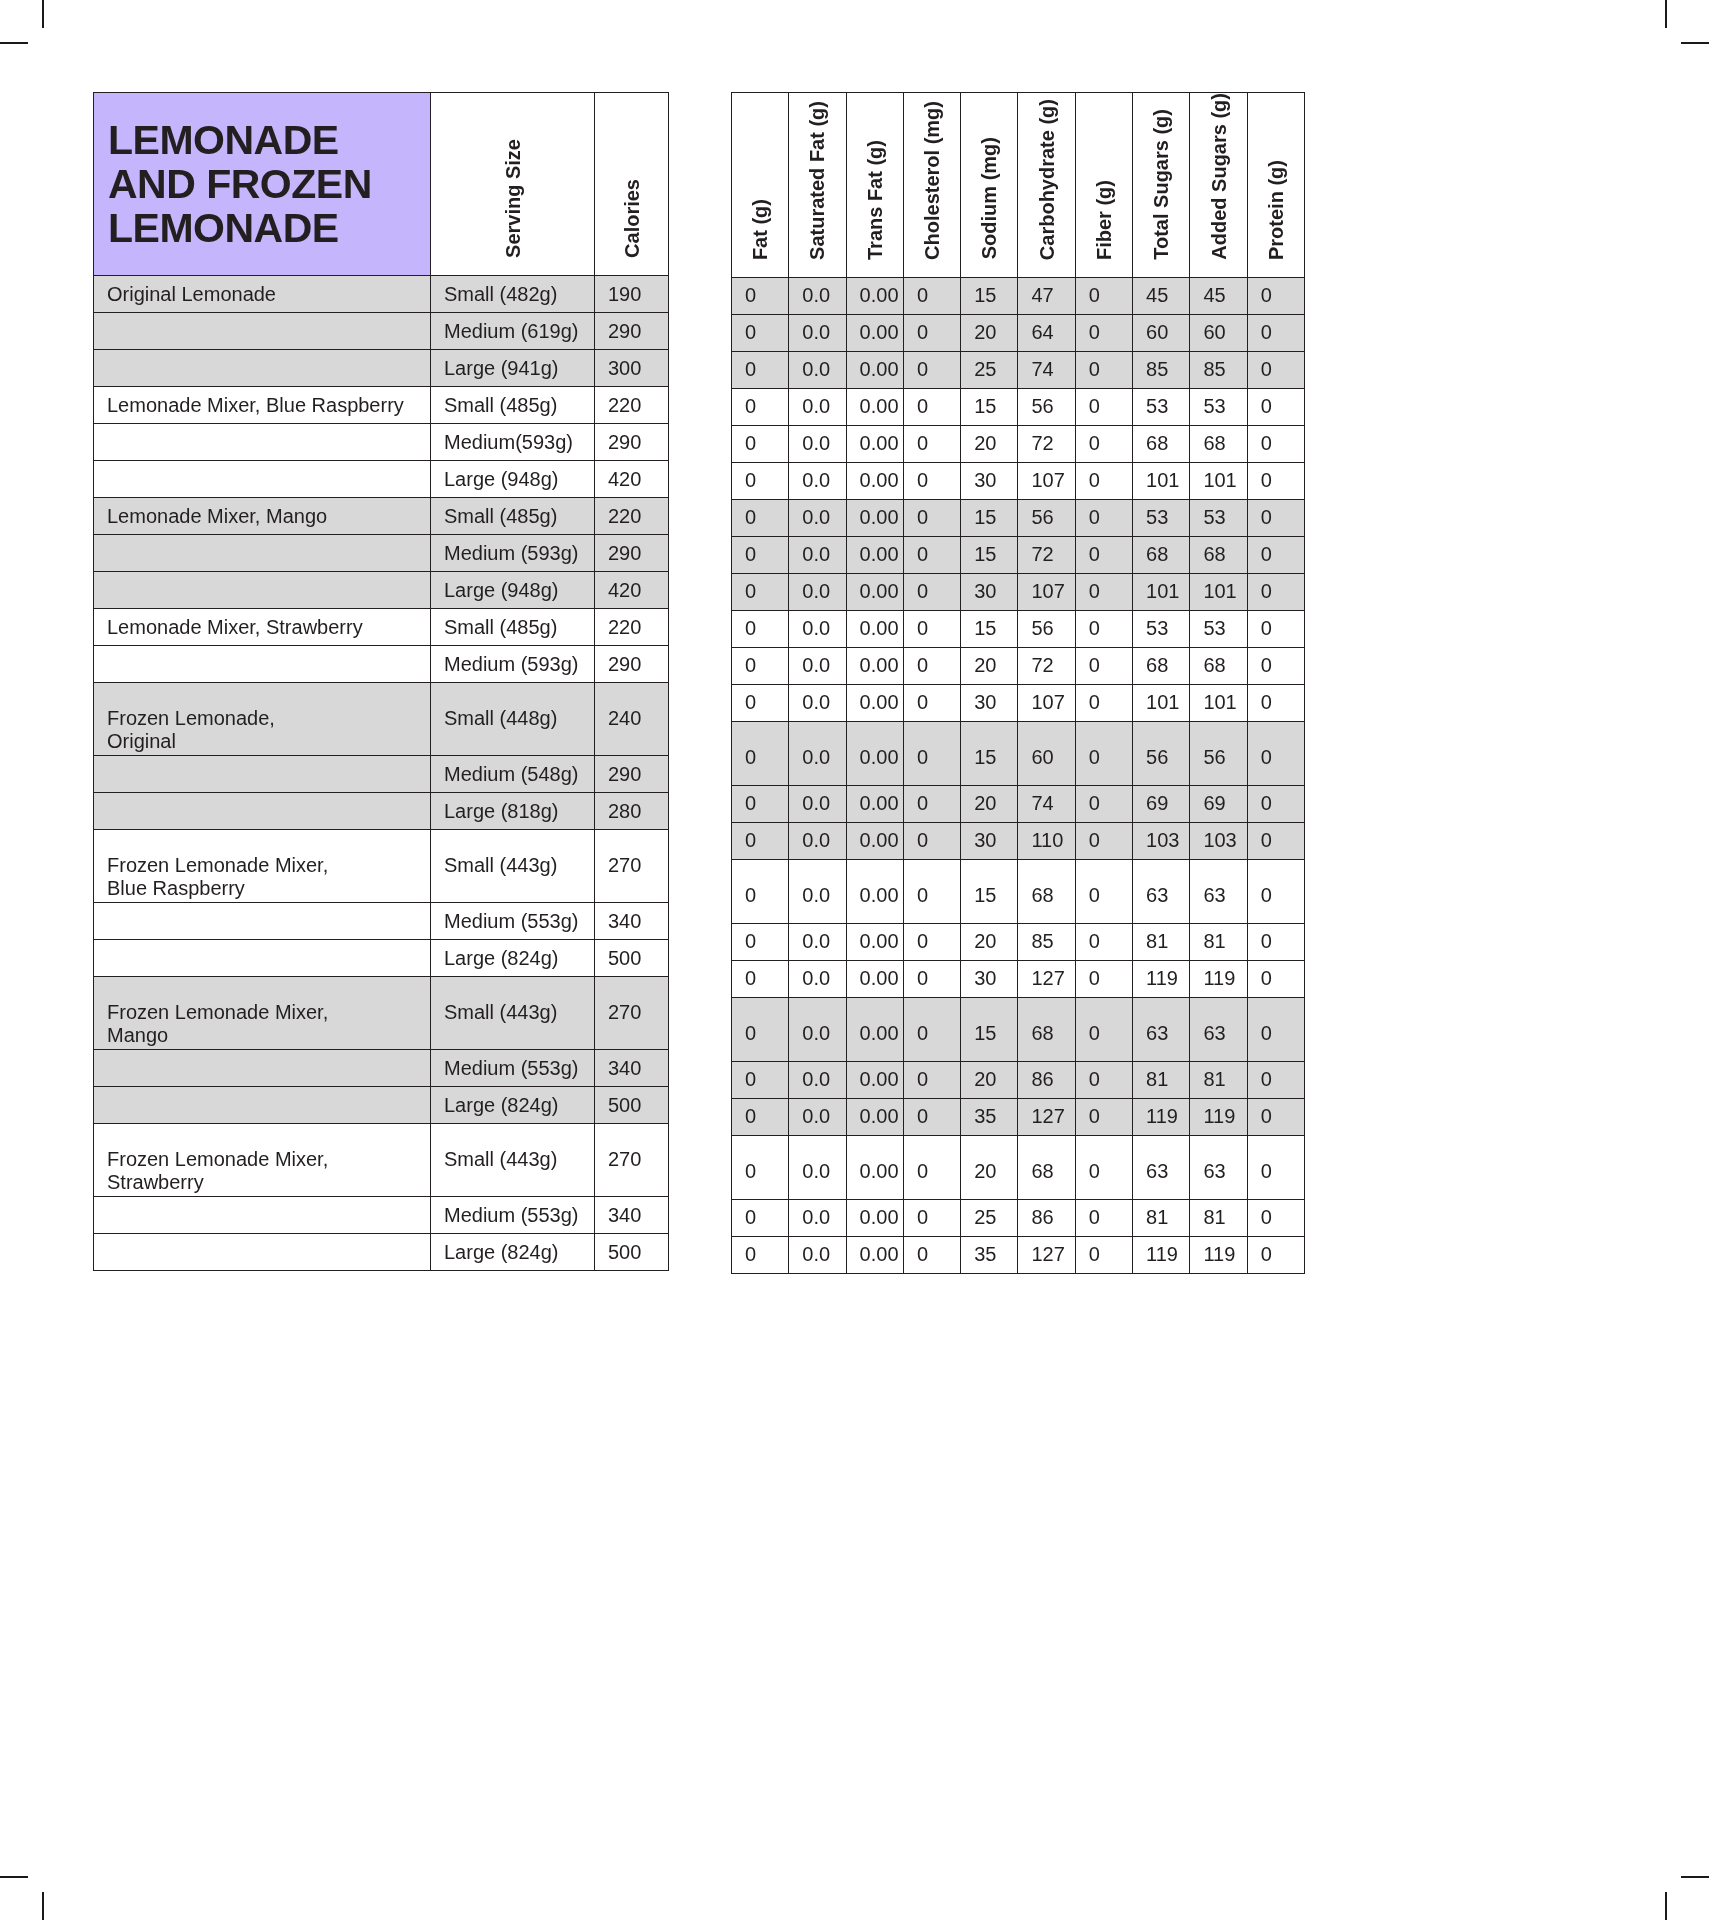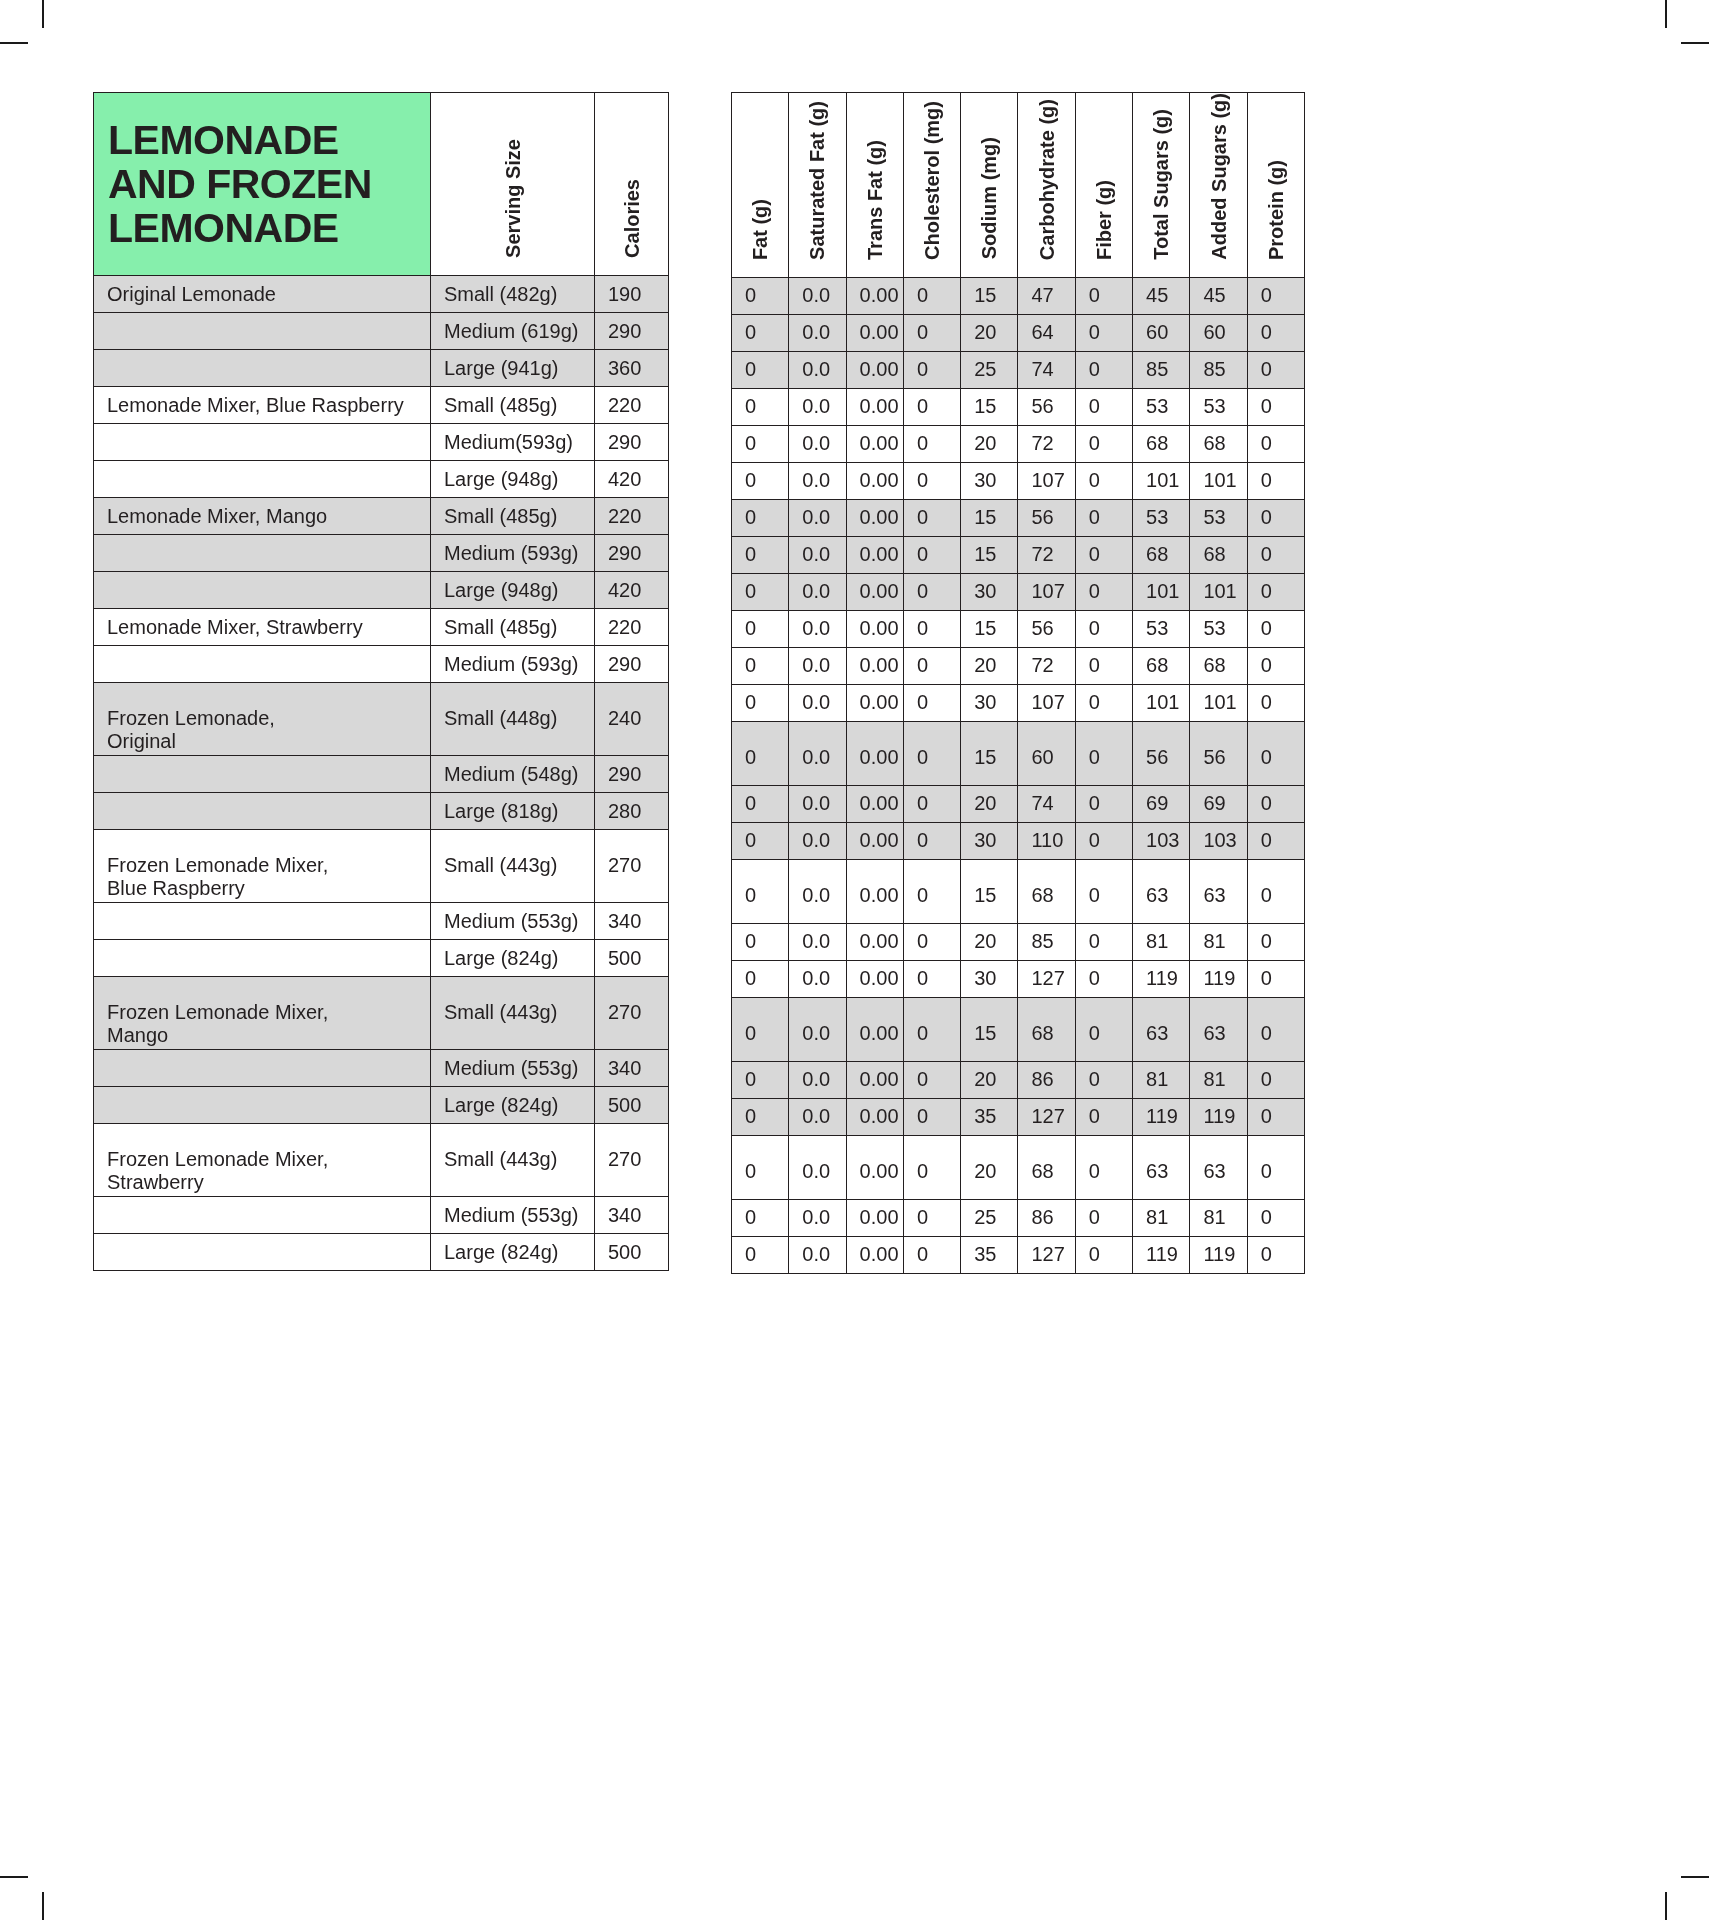--- a/index.html
+++ b/index.html
@@ -38,21 +38,21 @@
     overflow: hidden;
   }
   tbody tr.tall td { vertical-align: top; padding-top: 24px; }
 
   td.item { white-space: pre-line; }
 
   .title-cell {
     vertical-align: middle;
     text-align: left;
     padding: 0 8px 0 14px;
-    background: #86efac;
+    background: #c4b5fd;
   }
   .title {
     font-size: 41px;
     font-weight: bold;
     line-height: 1.08;
     letter-spacing: -0.5px;
     white-space: pre-line;
   }
 
   th.vert {
@@ -113,21 +113,21 @@
           <td class="calories">190</td>
         </tr>
         <tr class="shaded">
           <td class="item"></td>
           <td class="serving">Medium (619g)</td>
           <td class="calories">290</td>
         </tr>
         <tr class="shaded">
           <td class="item"></td>
           <td class="serving">Large (941g)</td>
-          <td class="calories">360</td>
+          <td class="calories">300</td>
         </tr>
         <tr class="">
           <td class="item">Lemonade Mixer, Blue Raspberry</td>
           <td class="serving">Small (485g)</td>
           <td class="calories">220</td>
         </tr>
         <tr class="">
           <td class="item"></td>
           <td class="serving">Medium(593g)</td>
           <td class="calories">290</td>

